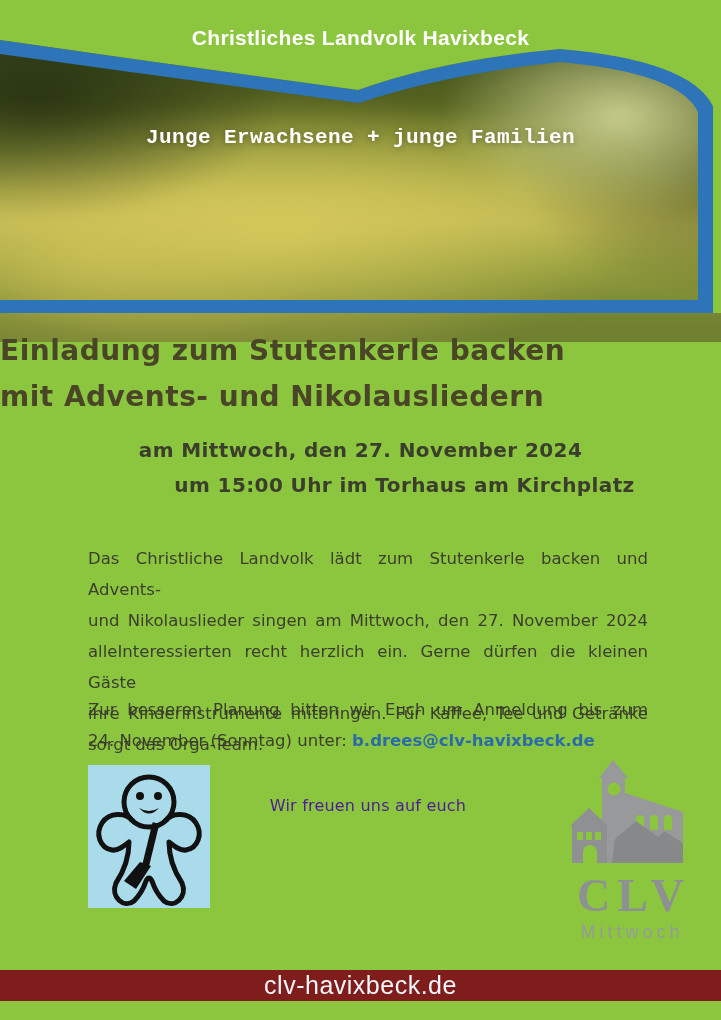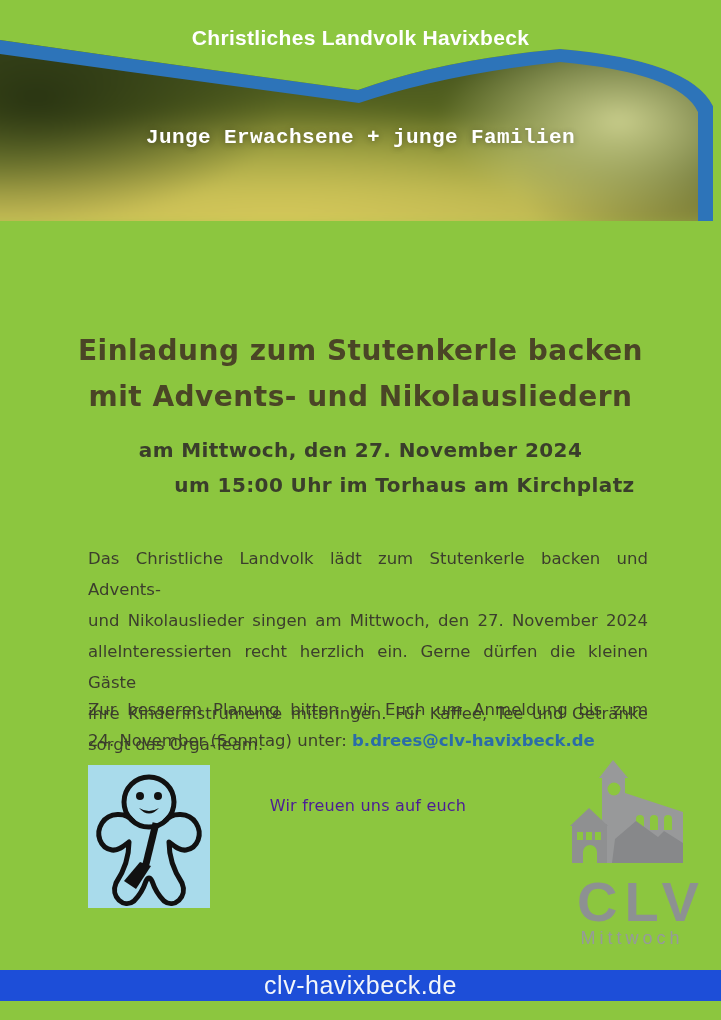--- a/index.html
+++ b/index.html
@@ -5,21 +5,21 @@
   html,body{margin:0;padding:0;background:#666;}
   .poster{
     position:relative;
     width:721px;height:1020px;
     margin:0 auto;
     background:#8cc63f;
     overflow:hidden;
     font-family:"DejaVu Sans",sans-serif;
   }
   
-  .hero{position:absolute;left:0;top:0;width:721px;height:221px;overflow:hidden;}
+  .hero{position:absolute;left:0;top:0;width:721px;height:342px;overflow:hidden;}
   .photo{
     position:absolute;inset:0;
     background:
       radial-gradient(240px 130px at 600px 120px, rgba(214,218,152,.9), rgba(214,218,152,0) 70%),
       radial-gradient(320px 160px at 60px 100px, rgba(28,38,14,.75), rgba(28,38,14,0) 72%),
       radial-gradient(280px 190px at 700px 160px, rgba(40,52,20,.6), rgba(40,52,20,0) 70%),
       radial-gradient(430px 170px at 290px 225px, rgba(219,204,92,.8), rgba(219,204,92,0) 75%),
       radial-gradient(300px 130px at 110px 255px, rgba(206,192,86,.65), rgba(206,192,86,0) 75%),
       linear-gradient(180deg,#3a4722 0px,#46541f 60px,#55631f 112px,#8a9339 152px,#b3b14c 188px,#c0ba55 218px,#97a03f 258px,#7d8c35 292px,#6f8030 313px);
     filter:blur(7px);
@@ -39,47 +39,47 @@
     text-shadow:0 1px 6px rgba(0,0,0,.3);
     font-family:Liberation Mono, monospace;
   }
   .hero-headline{
     position:absolute;left:0;top:160px;width:100%;
     text-align:center;color:#ffffff;
     font-size:31px;font-weight:400;letter-spacing:1px;word-spacing:13px;
     text-shadow:0 1px 7px rgba(0,0,0,.3);
   }
   
-  .inv-title{position:absolute;left:0;width:100%;text-align:center;
+  .inv-title{position:absolute;left:0;width:100%;
     color:#4a4526;font-size:28px;font-weight:700;letter-spacing:.5px;}
   .t1{top:334px;} .t2{top:380px;}
   .inv-when{position:absolute;left:0;width:100%;text-align:center;
     color:#3a3e2b;font-size:20px;font-weight:700;letter-spacing:.4px;}
   .d1{top:438px;} .d2{top:473px;margin-left:44px;}
   
   .para{position:absolute;left:88px;width:560px;color:#3c3e2d;
     font-size:16.5px;line-height:31px;}
   .p1{top:543px;} .p2{top:694px;}
   .jline{text-align:justify;text-align-last:justify;}
   .nline{text-align:left;}
   .email{color:#2b6ca8;font-weight:700;text-decoration:none;}
   
   .icon-box{position:absolute;left:88px;top:765px;width:122px;height:143px;
     background:#a9dbeb;}
   .closing{position:absolute;left:248px;top:796px;width:240px;
     text-align:center;color:#4c1d95;font-size:16px;letter-spacing:.2px;}
   .logo{position:absolute;left:570px;top:752px;width:120px;text-align:center;}
-  .logo-acronym{color:#8d9192;font-family:Liberation Sans, sans-serif;
-    font-size:56px;font-weight:700;letter-spacing:7px;line-height:48px;margin-top:10px;
+  .logo-acronym{color:#8d9192;font-family:Liberation Serif, serif;
+    font-size:46px;font-weight:700;letter-spacing:7px;line-height:48px;margin-top:4px;
     text-indent:7px;}
   .logo-town{color:#969a9b;font-family:"Liberation Sans",sans-serif;
     font-size:18px;font-weight:400;letter-spacing:4px;line-height:24px;text-indent:4px;}
   
   .footer-bar{position:absolute;left:0;top:970px;width:721px;height:31px;
-    background:#1d4ed8;}
+    background:#7f1d1d;}
   .footer-site{width:100%;text-align:center;color:#f2f6fa;
     font-family:"Liberation Sans",sans-serif;font-size:25px;line-height:30px;letter-spacing:.5px;}
 </style>
 </head>
 <body>
 
 <div class="poster">
 
   <div class="hero">
     <div class="photo"></div>

